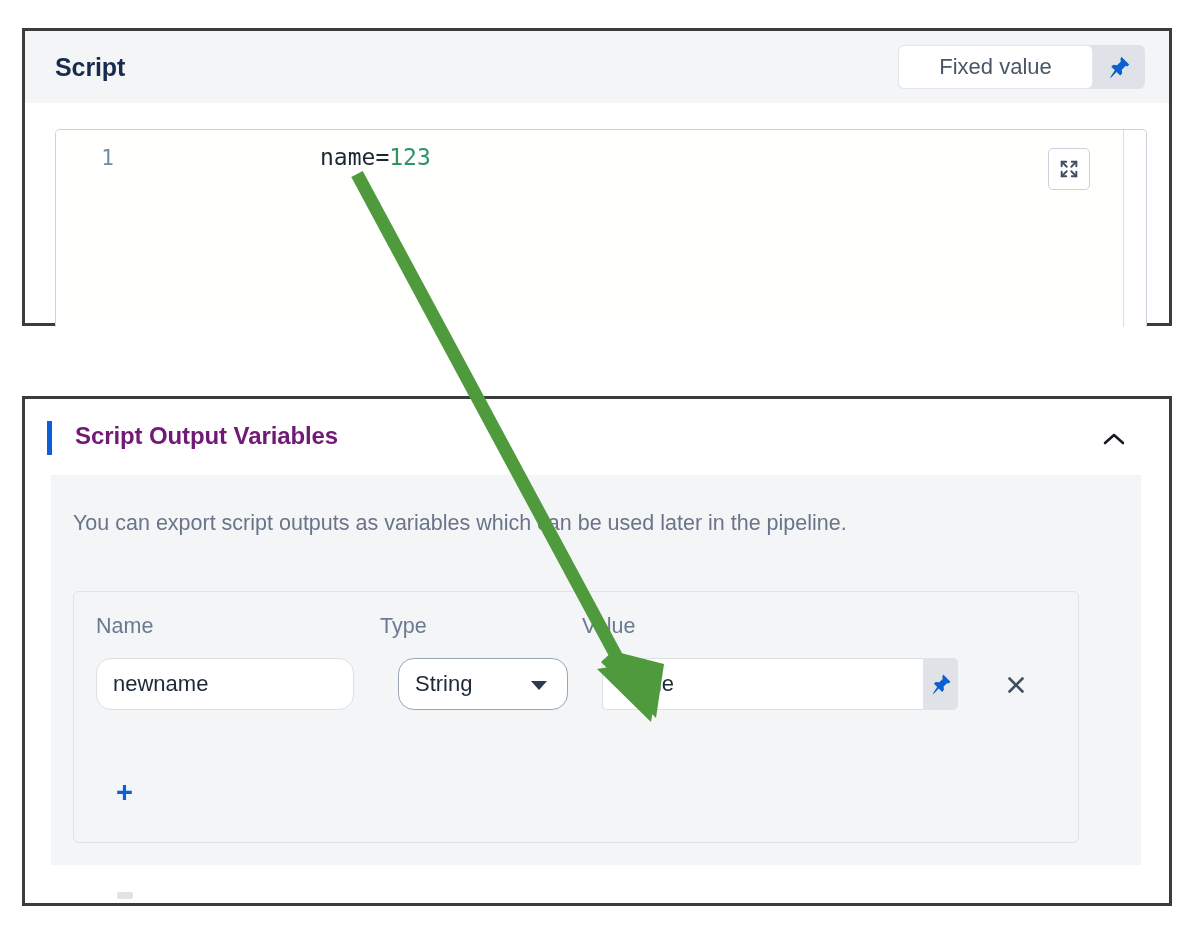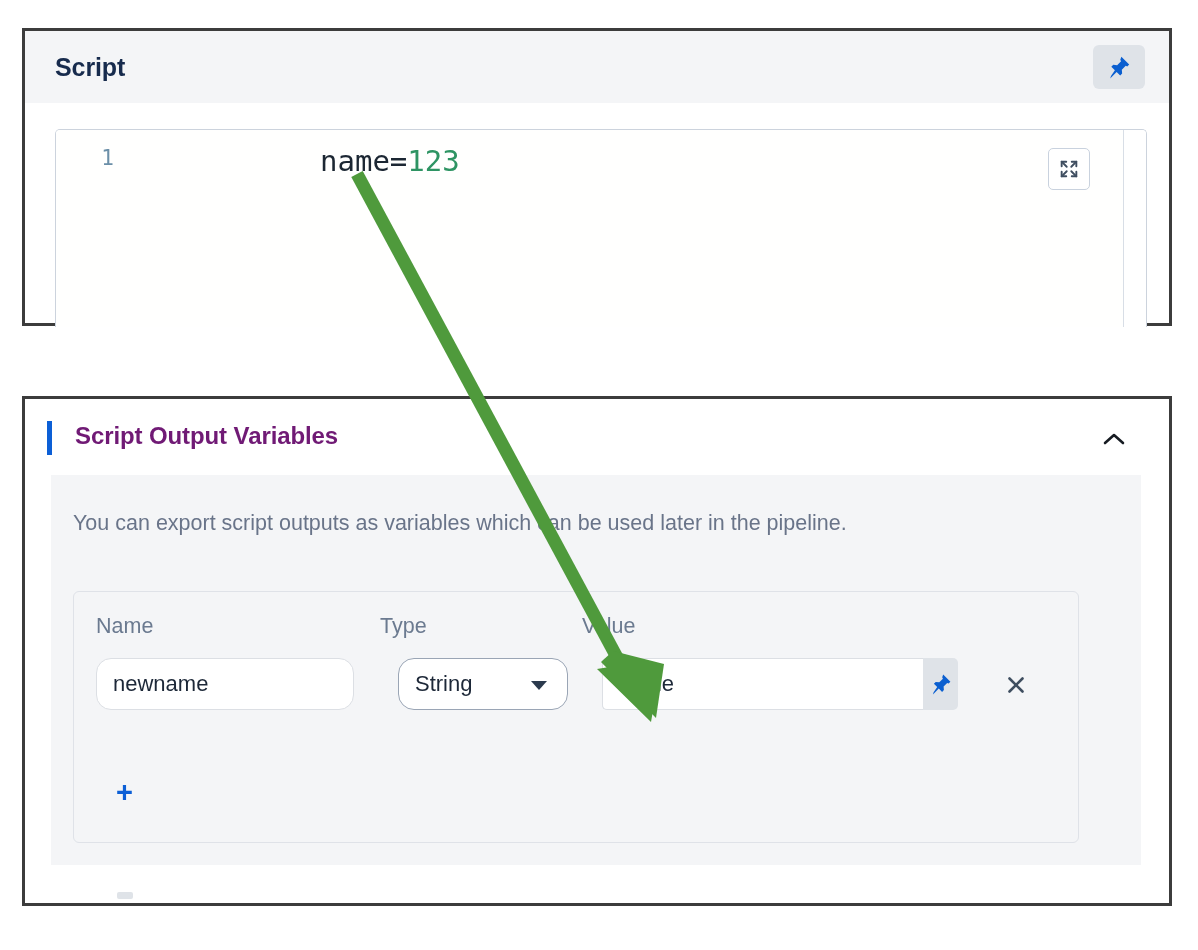--- a/index.html
+++ b/index.html
@@ -62,21 +62,21 @@
     background:#fffffe;
   }
   .linenum{
     position:absolute;right:14px;top:16px;
     font-family:"DejaVu Sans Mono","Liberation Mono",monospace;
     font-size:21px;color:#6b8fa8;
   }
   .code-line{
     position:absolute;left:264px;top:14px;
     font-family:"DejaVu Sans Mono","Liberation Mono",monospace;
-    font-size:29px;white-space:pre;
+    font-size:23px;white-space:pre;
   }
   .tok-ident{color:#1c2733;}
   .tok-num{color:#2e9463;}
   .expand-btn{
     position:absolute;right:56px;top:18px;
     width:42px;height:42px;
     background:#ffffff;border:1px solid #c9d2de;border-radius:5px;
     display:flex;align-items:center;justify-content:center;cursor:pointer;
     box-sizing:border-box;
   }
@@ -194,20 +194,21 @@
 </style>
 </head>
 <body>
 
 <div class="panel" id="script-panel">
 
   <div class="script-head">
     <div class="script-title">Script</div>
 
     <div class="fixed-value-wrap">
+      <div class="fixed-value-btn">Fixed value</div>
       <div class="pin-btn">
         <svg width="26" height="26" viewBox="0 0 24 24" aria-hidden="true">
           <g fill="#0b5fd0">
             <path d="M14.2 2.6 L21.4 9.8 L19.6 11.6 L18.2 10.9 L14.6 14.5 L14.9 18.1 L13.1 19.9 L9.8 16.6 L5.2 21.2 L3.9 22.5 L4.6 20.3 L8.2 15.1 L4.9 11.8 L6.7 10 L10.3 10.3 L13.9 6.7 L13.2 5.3 Z"></path>
           </g>
         </svg>
       </div>
     </div>
   </div>
 

